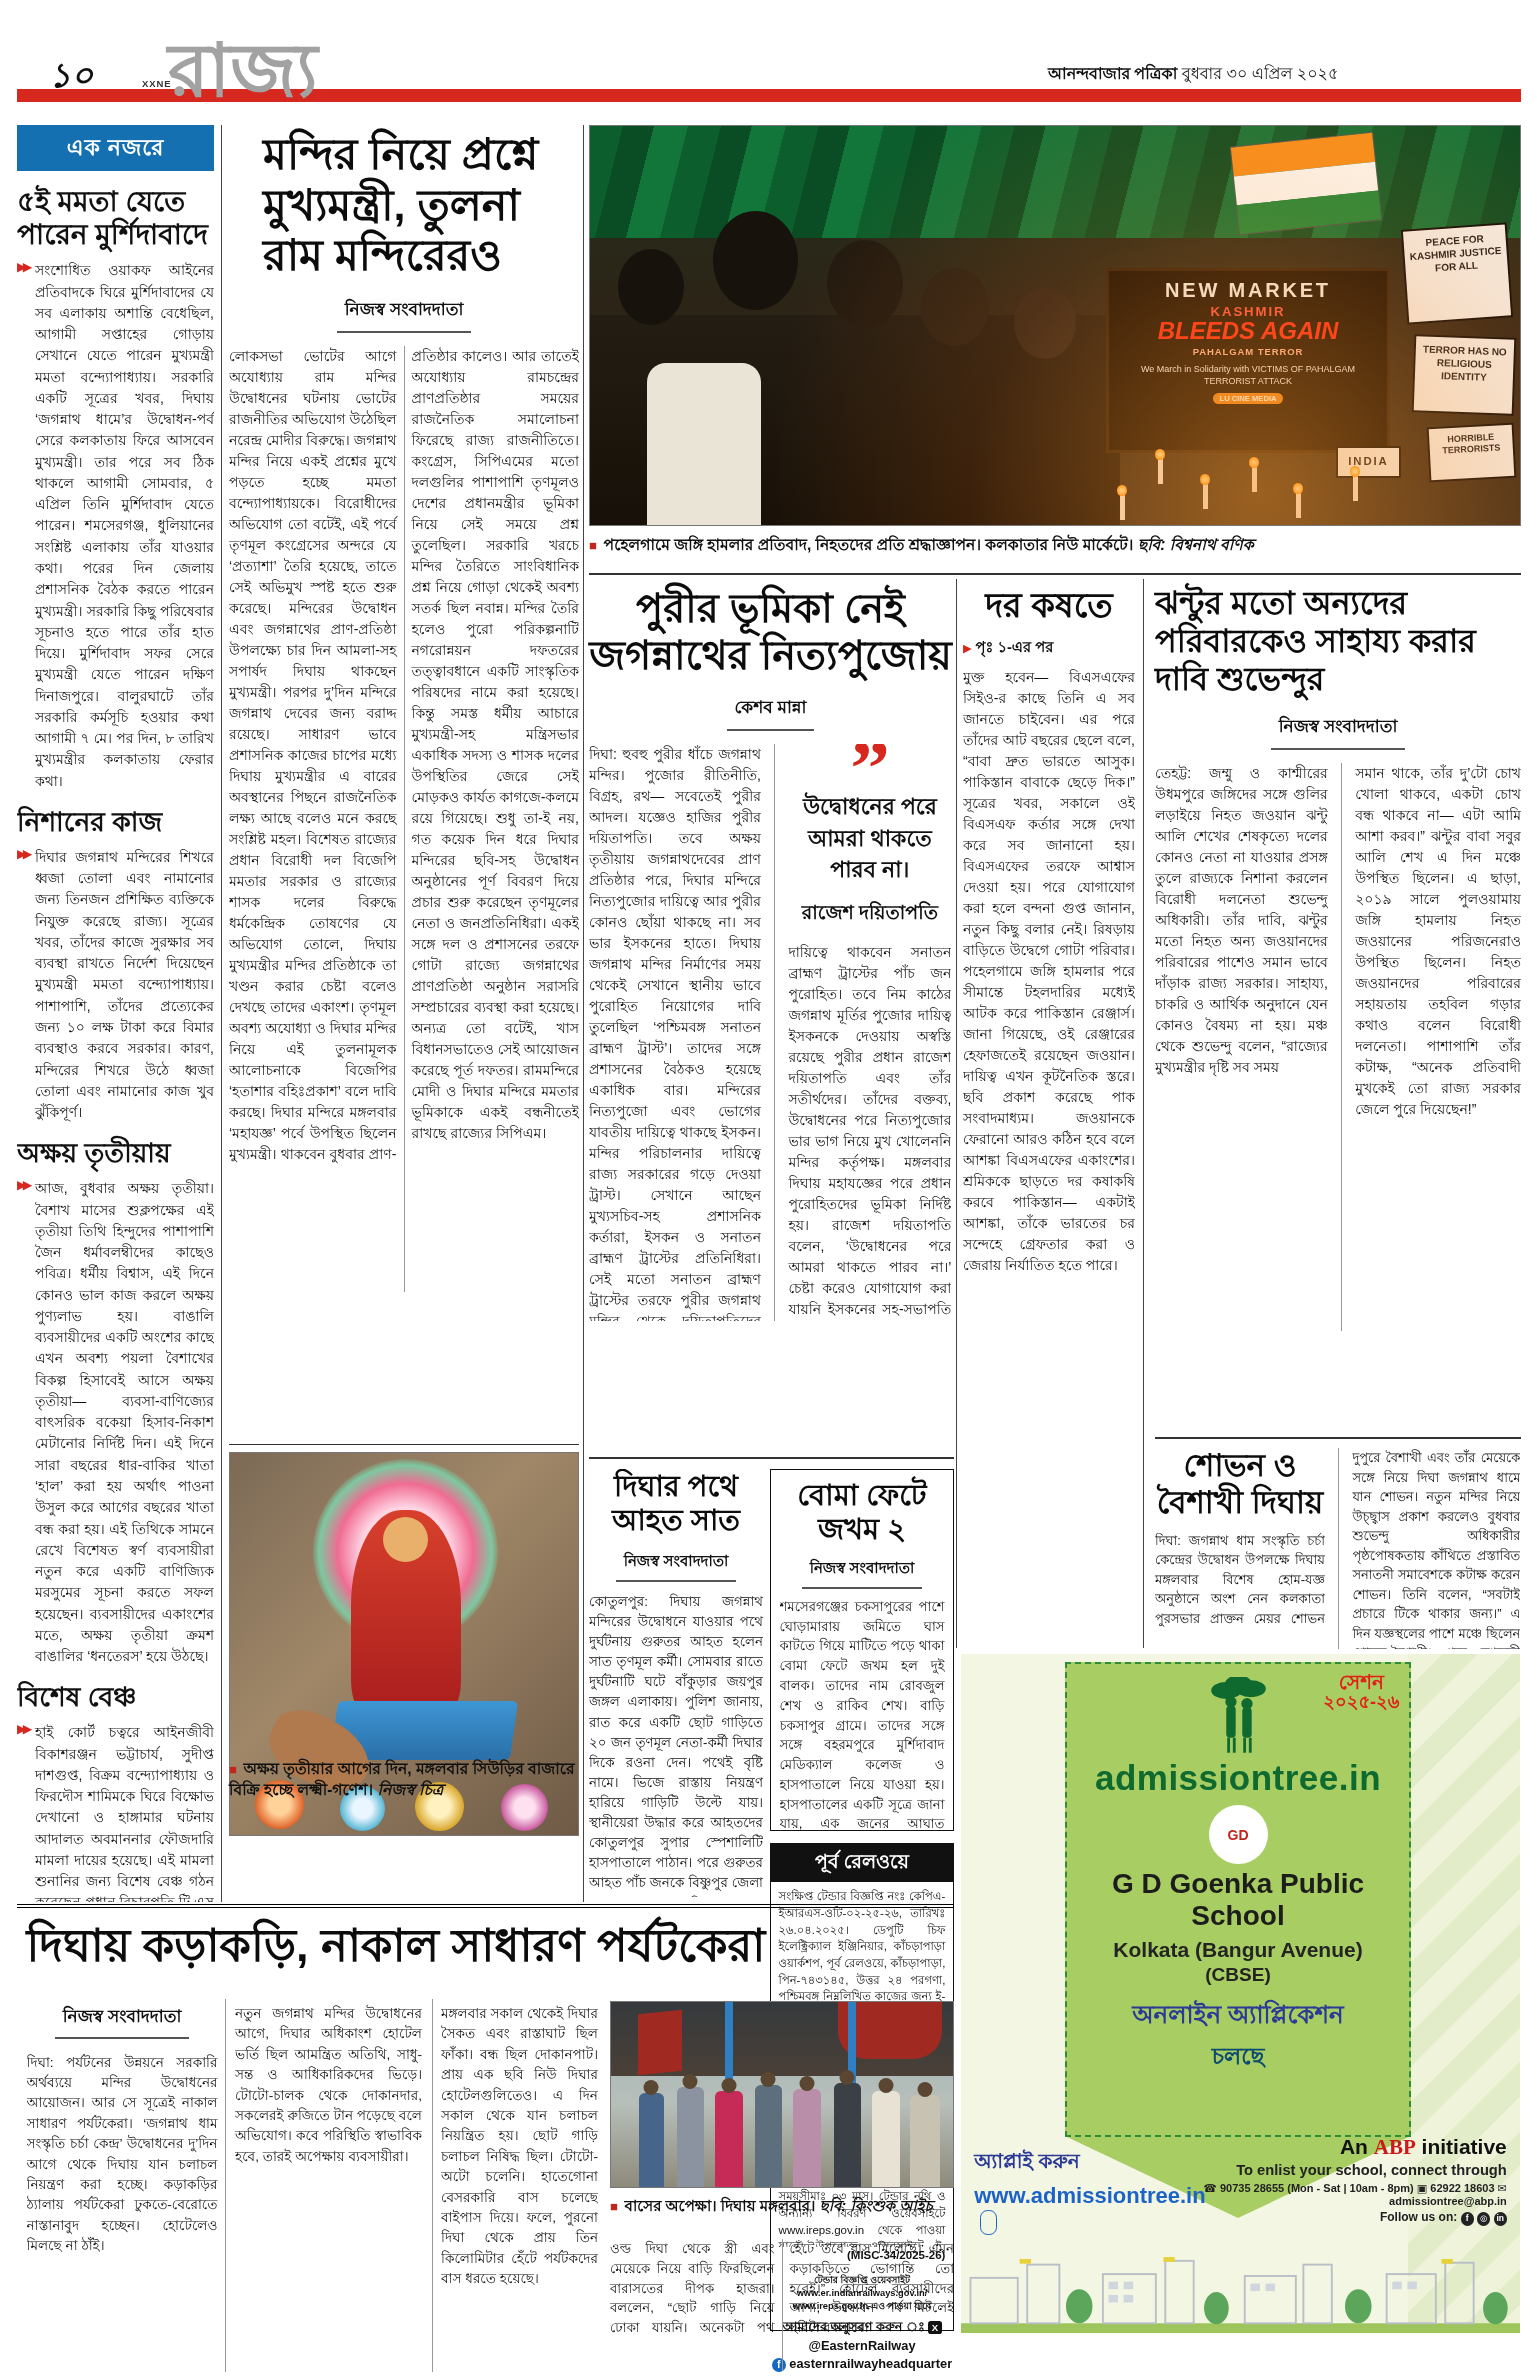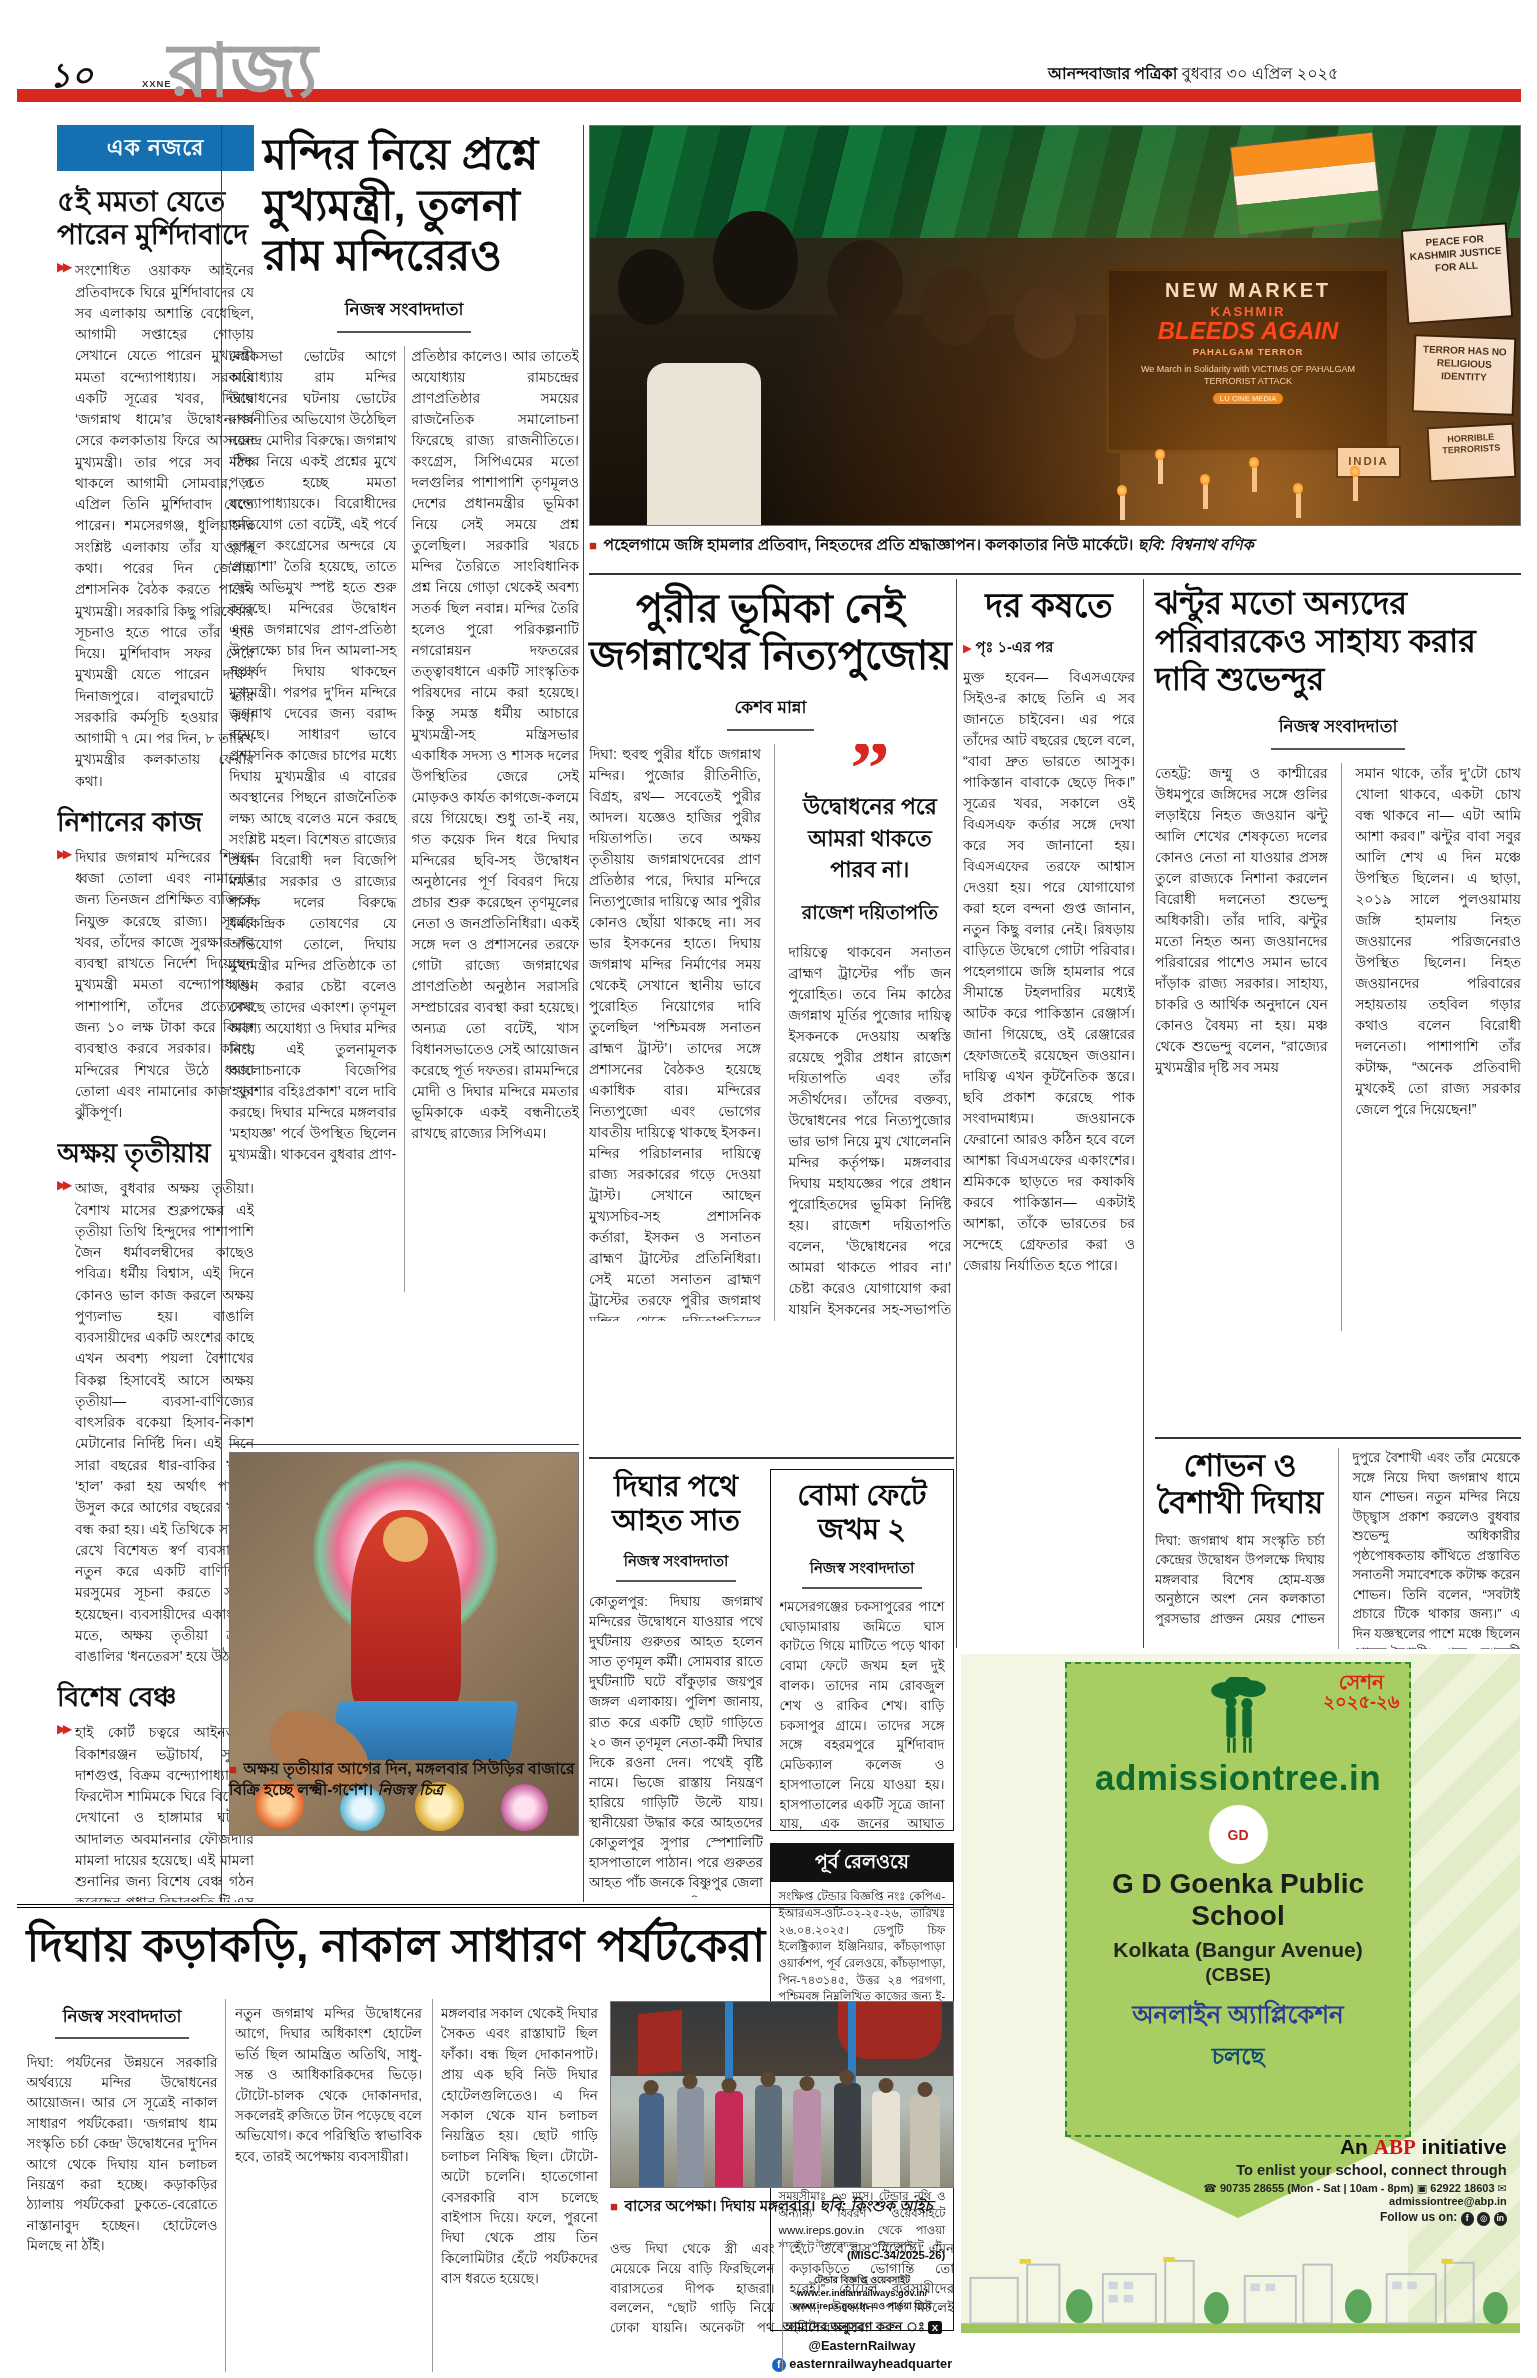--- a/index.html
+++ b/index.html
@@ -131,21 +131,21 @@
 
   <div class="abs pageno" style="left:49px;top:49px;">১০</div>
   <div class="abs edcode" style="left:142px;top:78px;">XXNE</div>
   <div class="redbar"></div>
   <div class="abs masthead" style="left:168px;top:34px;z-index:2;">রাজ্য</div>
   <div class="abs dateline" style="right:17px;top:61px;width:473px;">
     <b>আনন্দবাজার পত্রিকা</b>
     <span>বুধবার ৩০ এপ্রিল ২০২৫</span>
   </div>
 
-  <div class="abs" style="left:17px;top:125px;width:197px;height:1777px;overflow:hidden;margin-left:40px;">
+  <div class="abs" style="left:17px;top:125px;width:197px;height:1777px;overflow:hidden;">
     <div class="sb-head">এক নজরে</div>
 
     <div class="brief">
       <h3 style="font-size:28px;">৫ই মমতা যেতে পারেন মুর্শিদাবাদে</h3>
       <div class="bb">
           <span class="bullet">▶▶</span>
         <p>সংশোধিত ওয়াকফ আইনের প্রতিবাদকে ঘিরে মুর্শিদাবাদের যে সব এলাকায় অশান্তি বেধেছিল, আগামী সপ্তাহের গোড়ায় সেখানে যেতে পারেন মুখ্যমন্ত্রী মমতা বন্দ্যোপাধ্যায়। সরকারি একটি সূত্রের খবর, দিঘায় ‘জগন্নাথ ধামে’র উদ্বোধন-পর্ব সেরে কলকাতায় ফিরে আসবেন মুখ্যমন্ত্রী। তার পরে সব ঠিক থাকলে আগামী সোমবার, ৫ এপ্রিল তিনি মুর্শিদাবাদ যেতে পারেন। শমসেরগঞ্জ, ধুলিয়ানের সংশ্লিষ্ট এলাকায় তাঁর যাওয়ার কথা। পরের দিন জেলায় প্রশাসনিক বৈঠক করতে পারেন মুখ্যমন্ত্রী। সরকারি কিছু পরিষেবার সূচনাও হতে পারে তাঁর হাত দিয়ে। মুর্শিদাবাদ সফর সেরে মুখ্যমন্ত্রী যেতে পারেন দক্ষিণ দিনাজপুরে। বালুরঘাটে তাঁর সরকারি কর্মসূচি হওয়ার কথা আগামী ৭ মে। পর দিন, ৮ তারিখ মুখ্যমন্ত্রীর কলকাতায় ফেরার কথা।</p>
         </div>
     </div>
     <div class="brief">
@@ -342,20 +342,24 @@
       </svg>
       <div class="adsite">admissiontree.in</div>
       <div class="gdlogo">GD</div>
       <div class="school">G D Goenka Public School</div>
       <div class="adloc">Kolkata (Bangur Avenue)</div>
       <div class="adboard">(CBSE)</div>
       <div class="adst1">অনলাইন অ্যাপ্লিকেশন</div>
       <div class="adst2">চলছে</div>
     </div>
     <span class="coupon-tri" style="left:106px;top:483px;"></span>
+    <div class="abs" style="left:13.2px;top:492px;width:199px;">
+      <div class="apply">অ্যাপ্লাই করুন</div>
+      <div class="adurl"><span>www.admissiontree.in</span><span class="mouse"></span></div>
+    </div>
     <div class="abs" style="right:13.2px;top:481px;width:312px;text-align:right;">
       <div class="abp1">
         <span>An</span> <span class="abp">ABP</span> <span>initiative</span>
       </div>
       <div class="abp2">To enlist your school, connect through</div>
       <div class="abp3">☎ 90735 28655 (Mon - Sat | 10am - 8pm)  ▣ 62922 18603  ✉ admissiontree@abp.in</div>
       <div class="abp4">
         <span>Follow us on:</span>
         <span class="dot-icon">f</span>
         <span class="dot-icon">◎</span>

